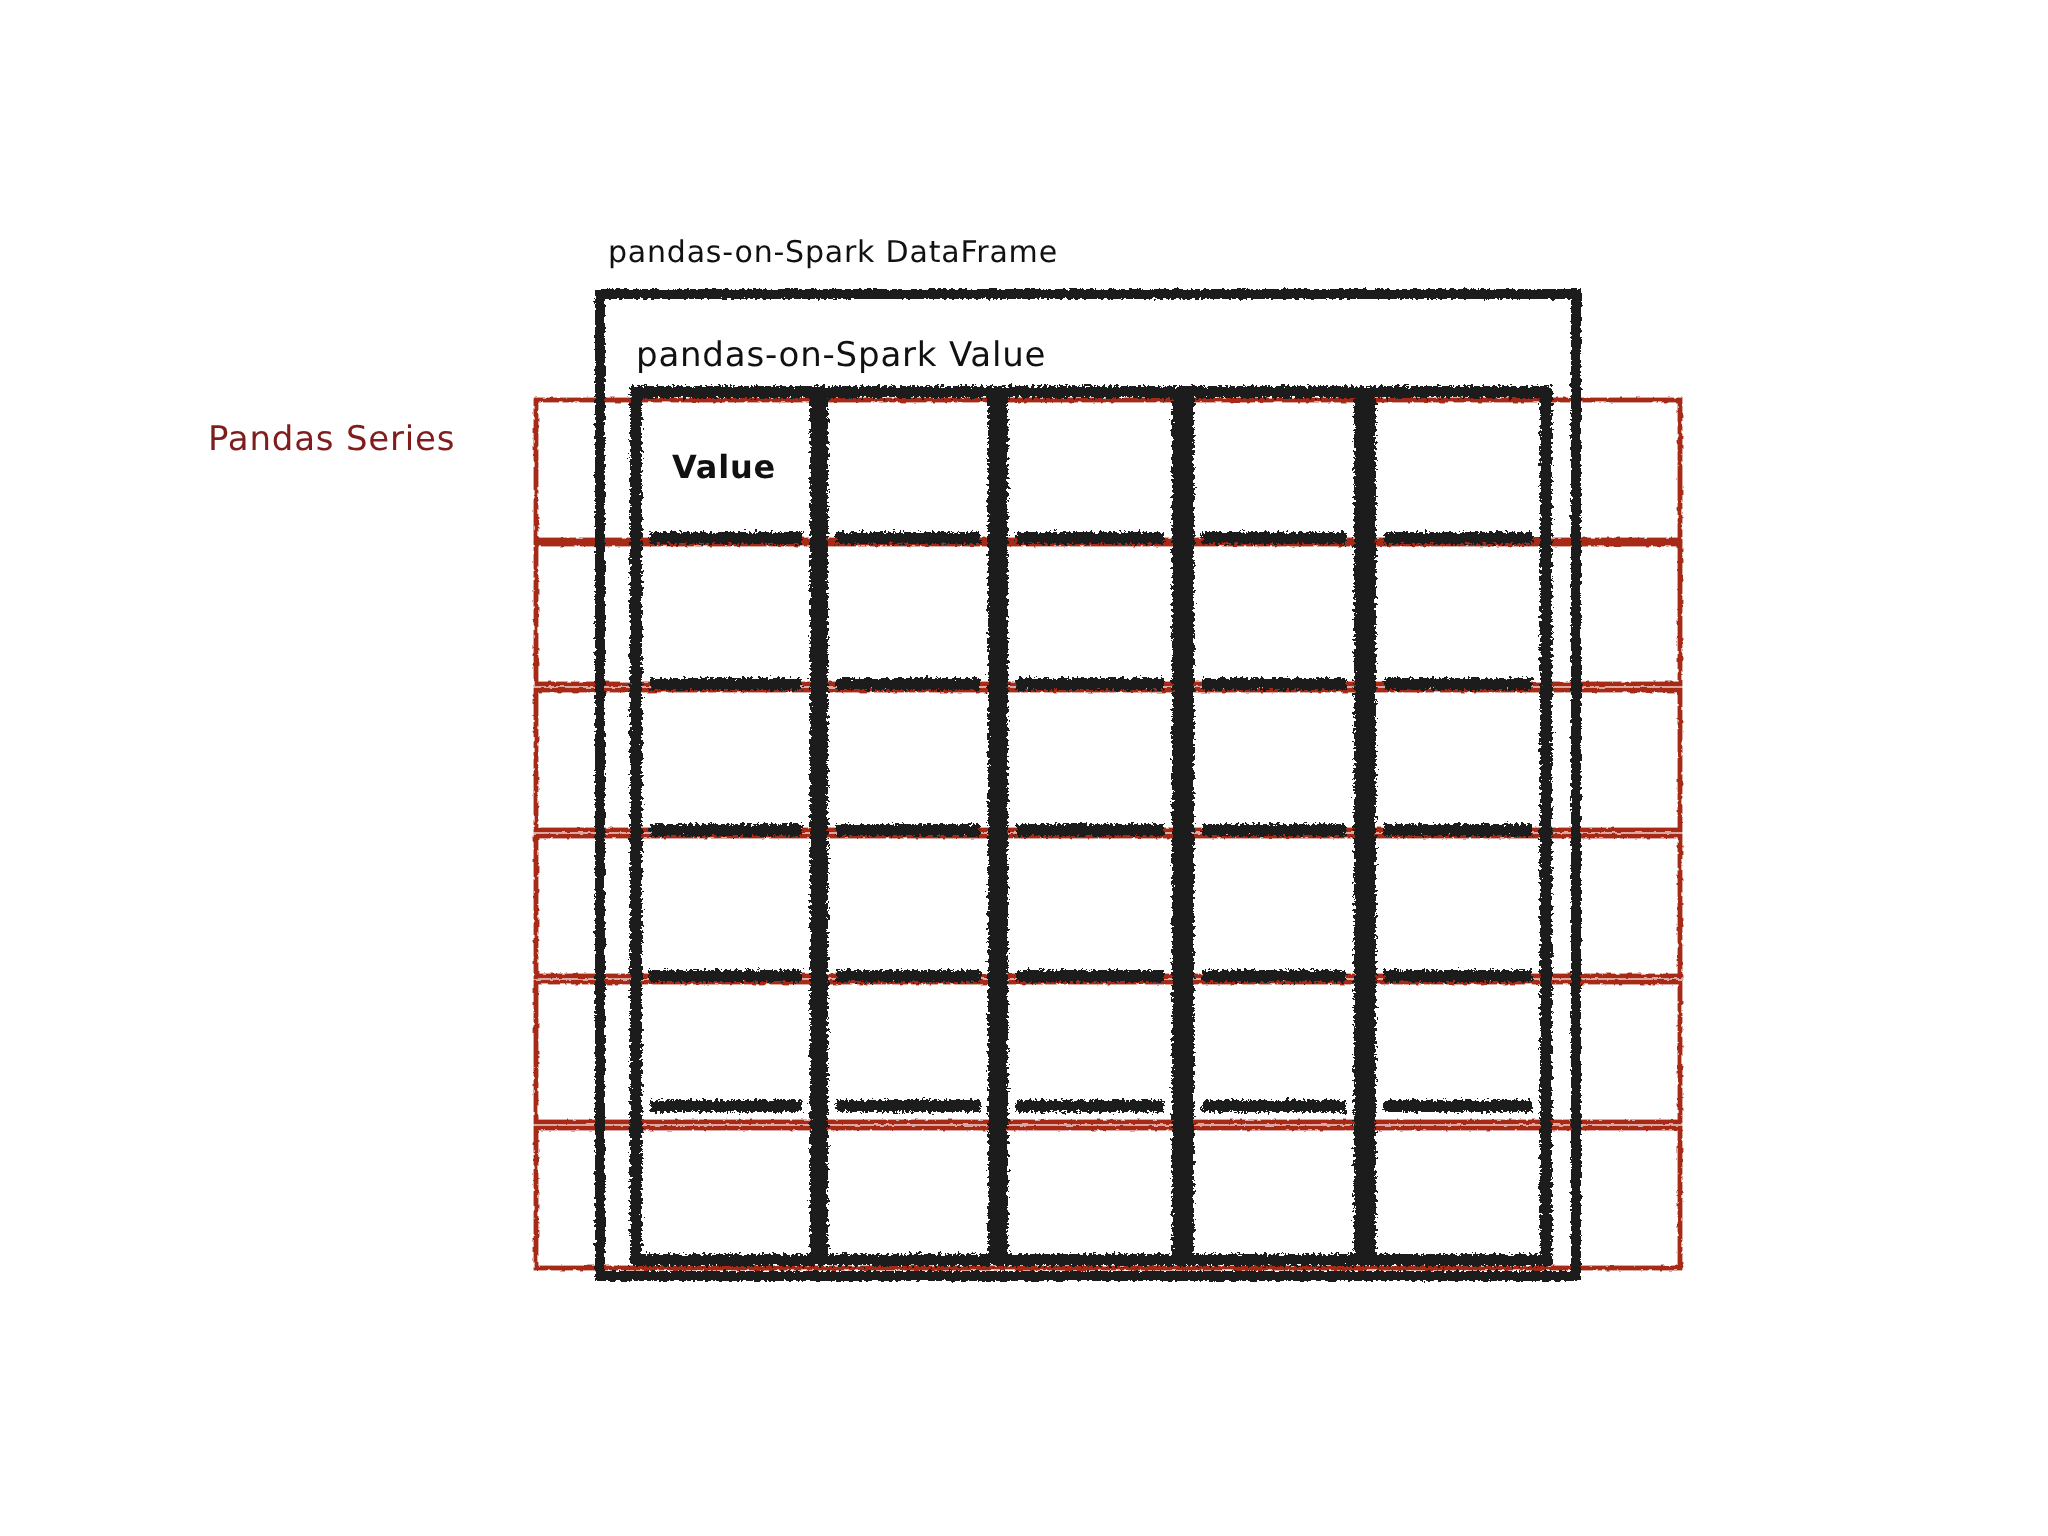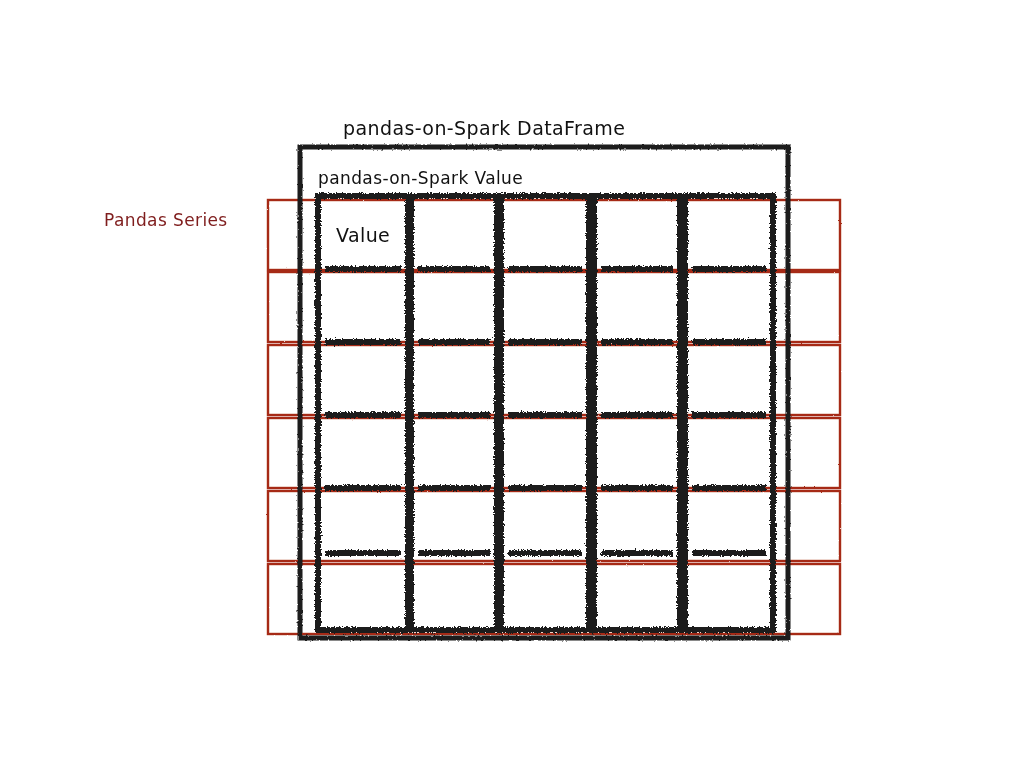--- a/index.html
+++ b/index.html
@@ -28,44 +28,44 @@
   .label {
     position: absolute;
     white-space: nowrap;
     font-family: "DejaVu Sans", sans-serif;
     letter-spacing: 0.4px;
   }
 
   #label-dataframe {
     left: 304px;
     top: 117px;
-    font-size: 19px;
+    font-size: 15px;
     color: #111111;
-    margin-left: 39px;
   }
 
   #label-series-ps {
     left: 318px;
     top: 168px;
     font-size: 17px;
     color: #111111;
   }
 
   #label-pandas-series {
     left: 104px;
     top: 210px;
     font-size: 17px;
     color: #7f1d1d;
   }
 
   #label-value {
     left: 336px;
     top: 224px;
-    font-size: 19px;
+    font-size: 16px;
     color: #111111;
+    font-weight: bold;
   }
 </style>
 </head>
 <body>
 
 <svg id="diagram" viewBox="0 0 1024 768" xmlns="http://www.w3.org/2000/svg">
 
   <defs>
 
     <filter id="rough-black" x="-8%" y="-8%" width="116%" height="116%">

